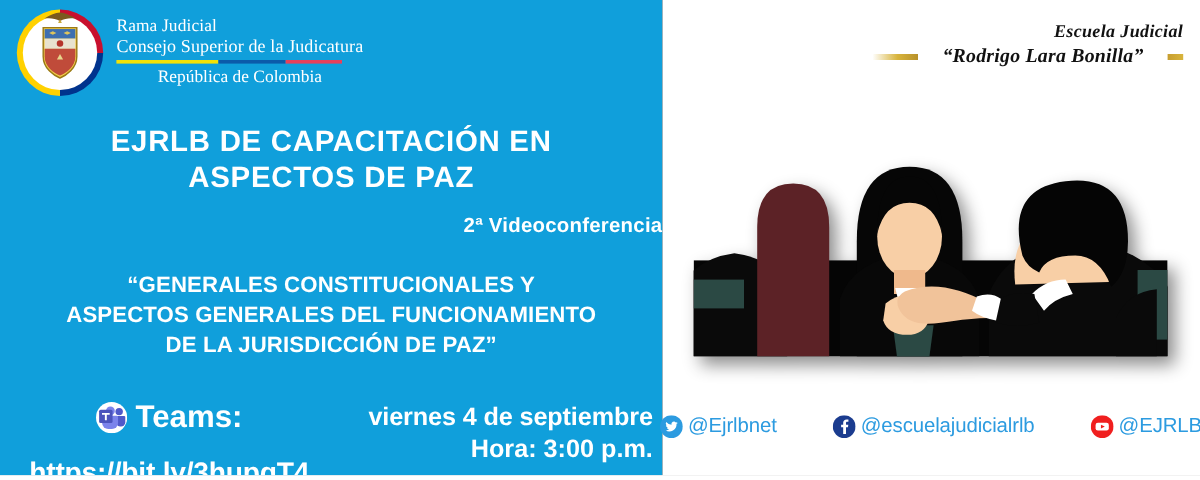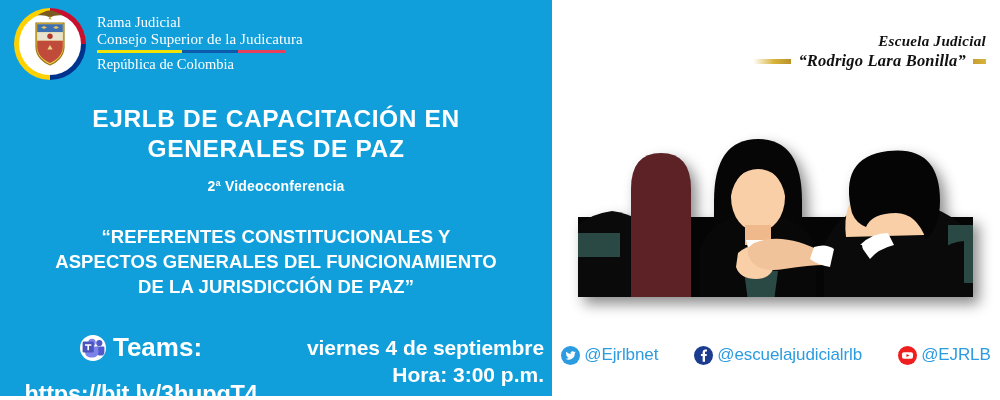--- a/index.html
+++ b/index.html
@@ -90,43 +90,44 @@
   #tricolor-rule i { display: block; height: 100%; }
   #tricolor-rule .y { flex: 45; background: #F2E205; }
   #tricolor-rule .b { flex: 30; background: #0B5BAA; }
   #tricolor-rule .r { flex: 25; background: #E8405A; }
   #logo-text .l3 {
     font-family: "Liberation Serif", serif;
     color: #ffffff;
     font-size: 14.5px;
     line-height: 17px;
     white-space: nowrap;
+    text-align: center;
   }
 
   
   #headline {
     position: absolute;
     left: 0;
     top: 104px;
     width: 552px;
     text-align: center;
     color: #ffffff;
     font-size: 24.5px;
     font-weight: bold;
     line-height: 30px;
     letter-spacing: 0.6px;
   }
   #subhead {
     position: absolute;
     left: 0;
     top: 178px;
     width: 552px;
-    text-align: center;
-    color: #ffffff;
-    font-size: 14px;
+    text-align: right;
+    color: #ffffff;
+    font-size: 17px;
     font-weight: bold;
     letter-spacing: 0.2px;
   }
   #topic {
     position: absolute;
     left: 0;
     top: 224px;
     width: 552px;
     text-align: center;
     color: #ffffff;
@@ -185,36 +186,36 @@
     left: 552px; top: 0;
     width: 448px;
     height: 400px;
     background: #ffffff;
   }
 
   
   #escuela-mark {
     position: absolute;
     right: 14px;
-    top: 32px;
+    top: 18px;
     text-align: right;
     font-family: "Liberation Serif", serif;
     font-style: italic;
     color: #111111;
   }
   #escuela-line1 {
     font-size: 15px;
     font-weight: bold;
     letter-spacing: 0.3px;
     line-height: 18px;
   }
   #escuela-line2-wrap {
     display: flex;
     align-items: center;
-    gap: 7px;
+    gap: 20px;
     margin-top: 1px;
   }
   #escuela-bar-left {
     width: 38px; height: 5px;
     background: linear-gradient(to right, rgba(214,178,58,0) 0%, #D8B43C 55%, #B8912A 100%);
   }
   #escuela-line2 {
     font-size: 16.5px;
     font-weight: bold;
     letter-spacing: 0.2px;
@@ -249,21 +250,21 @@
     gap: 0px;
     color: #2C9BE0;
     font-size: 17px;
     letter-spacing: -0.1px;
   }
   .social-item {
     display: flex;
     align-items: center;
     gap: 4px;
   }
-  .social-item + .social-item { margin-left: 4px; padding-left: 32px; }
+  .social-item + .social-item { margin-left: 15px; padding-left: 32px; }
   .social-icon { width: 19px; height: 19px; flex: 0 0 auto; display: block; }
   .social-handle { color: #2C9BE0; white-space: nowrap; }
 </style>
 </head>
 <body>
 
 <div id="poster">
 
   <div id="blue-panel">
 
@@ -294,27 +295,27 @@
           <i class="y"></i>
             <i class="b"></i>
             <i class="r"></i>
         </div>
         <div class="l3">República de Colombia</div>
       </div>
     </div>
 
     <div id="headline">
       <div>EJRLB DE CAPACITACIÓN EN</div>
-      <div>GENERALES DE PAZ</div>
+      <div>ASPECTOS DE PAZ</div>
     </div>
 
     <div id="subhead">2ª Videoconferencia</div>
 
     <div id="topic">
-      <div>“REFERENTES CONSTITUCIONALES Y</div>
+      <div>“GENERALES CONSTITUCIONALES Y</div>
       <div>ASPECTOS GENERALES DEL FUNCIONAMIENTO</div>
       <div>DE LA JURISDICCIÓN DE PAZ”</div>
     </div>
 
     <div id="teams-block">
       <div id="teams-line1">
         <svg id="teams-icon" viewBox="0 0 26 26">
           <circle cx="13" cy="13" r="13" fill="#ffffff"></circle>
           <circle cx="19.3" cy="8" r="3.1" fill="#5059C9"></circle>
           <path d="M16.8 11.6 h6.6 a1 1 0 0 1 1 1 v4.3 a3.6 3.6 0 0 1 -3.6 3.6 h-0.4 a3.6 3.6 0 0 1 -3.6 -3.6 z" fill="#5059C9"></path>

